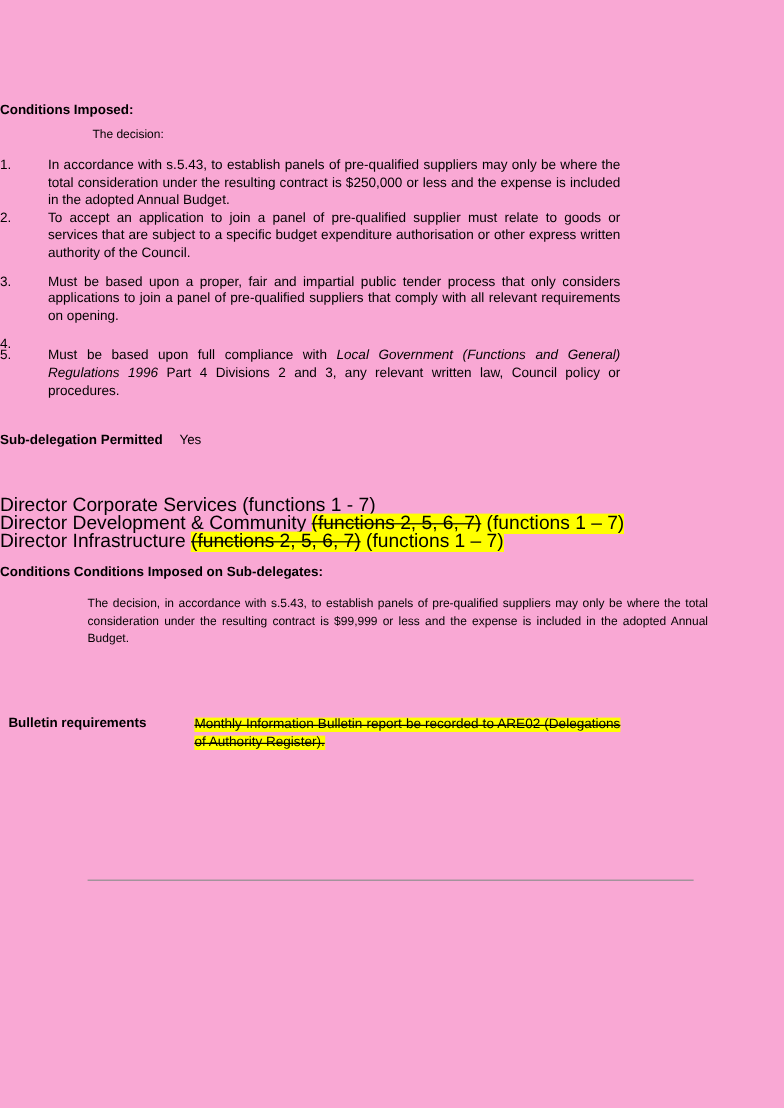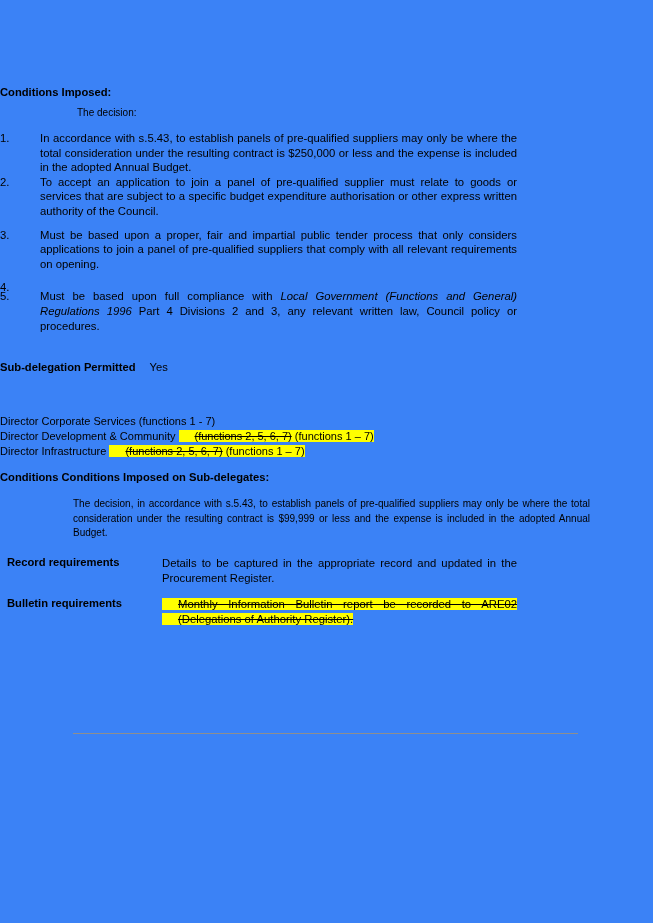--- a/index.html
+++ b/index.html
@@ -4,21 +4,21 @@
 <style>
   html, body {
     margin: 0;
     padding: 0;
     background: #ffffff;
   }
   .page {
     position: relative;
     width: 653px;
     height: 923px;
-    background: #3b82f6;
+    background: #f9a8d4;
     font-family: "Liberation Sans", sans-serif;
     color: #000000;
     overflow: hidden;
   }
   .section-title {
     position: absolute;
     left: 0;
     font-weight: bold;
     font-size: 11.2px;
     white-space: nowrap;
@@ -56,34 +56,33 @@
     text-align: left;
   }
   .li-gap { height: 9px; }
 
   em.it { font-style: italic; }
 
   
   .hl {
     background: #ffff00;
     box-decoration-break: clone;
-    padding-left: 16px;
     -webkit-box-decoration-break: clone;
   }
   .strike {
     text-decoration: line-through;
     text-decoration-thickness: 1px;
   }
 
   
   .dir-block {
     position: absolute;
     left: 0;
     top: 414px;
-    font-size: 11px;
+    font-size: 16px;
     line-height: 15.2px;
     white-space: nowrap;
   }
 
   
   .req-row {
     position: absolute;
     left: 0;
     width: 517px;
   }
@@ -172,24 +171,20 @@
 
     <div>
       <span>Director Infrastructure </span><span class="hl"><span class="strike">(functions 2, 5, 6, 7)</span><span> (functions 1 – 7)</span></span>
     </div>
   </div>
 
   <div class="section-title" style="top:471px;">Conditions Conditions Imposed on Sub-delegates:</div>
 
   <div class="para" style="left:73px; top:497px; width:517px;">The decision, in accordance with s.5.43, to establish panels of pre-qualified suppliers may only be where the total consideration under the resulting contract is $99,999 or less and the expense is included in the adopted Annual Budget.</div>
 
-  <div class="req-row" style="top:556px; height:32px;">
-    <div class="req-label">Record requirements</div>
-    <div class="req-value">Details to be captured in the appropriate record and updated in the Procurement Register.</div>
-  </div>
 
   <div class="req-row" style="top:597px; height:90px;">
     <div class="req-label">Bulletin requirements</div>
     <div class="req-value">
       <div><span class="hl strike">Monthly Information Bulletin report be recorded to ARE02 (Delegations of Authority Register).</span></div>
     </div>
   </div>
 
   <hr class="rule">
 

